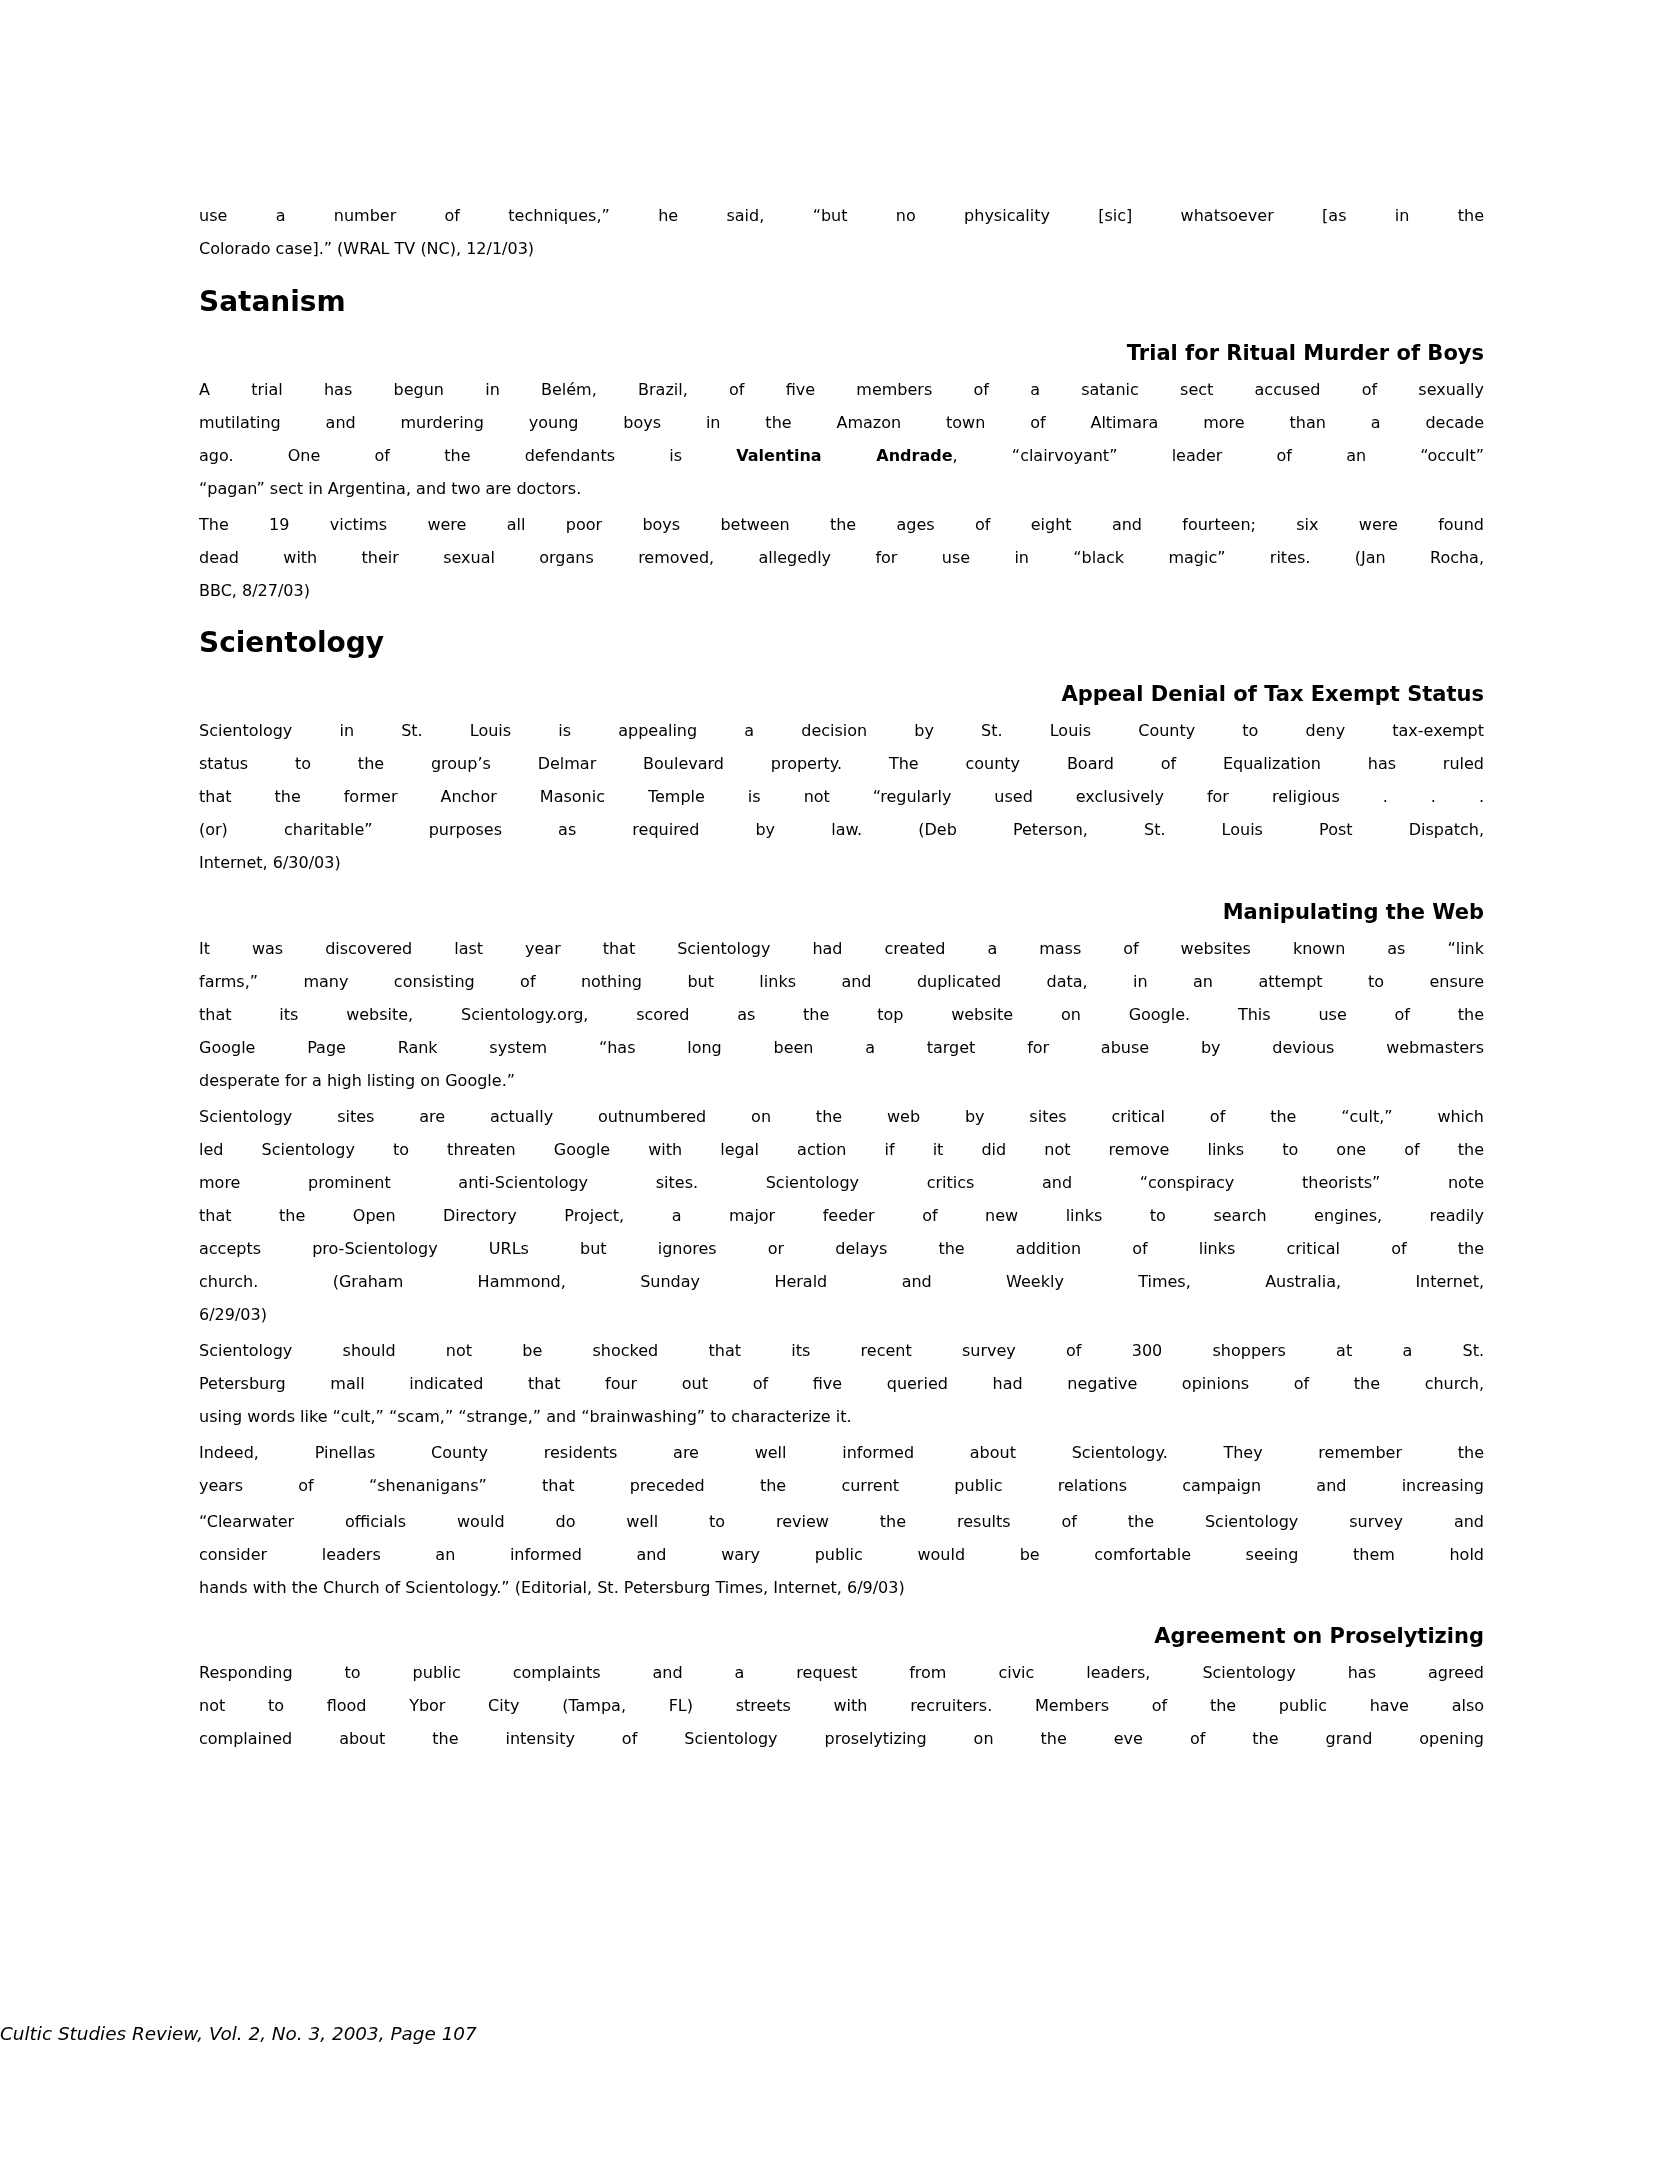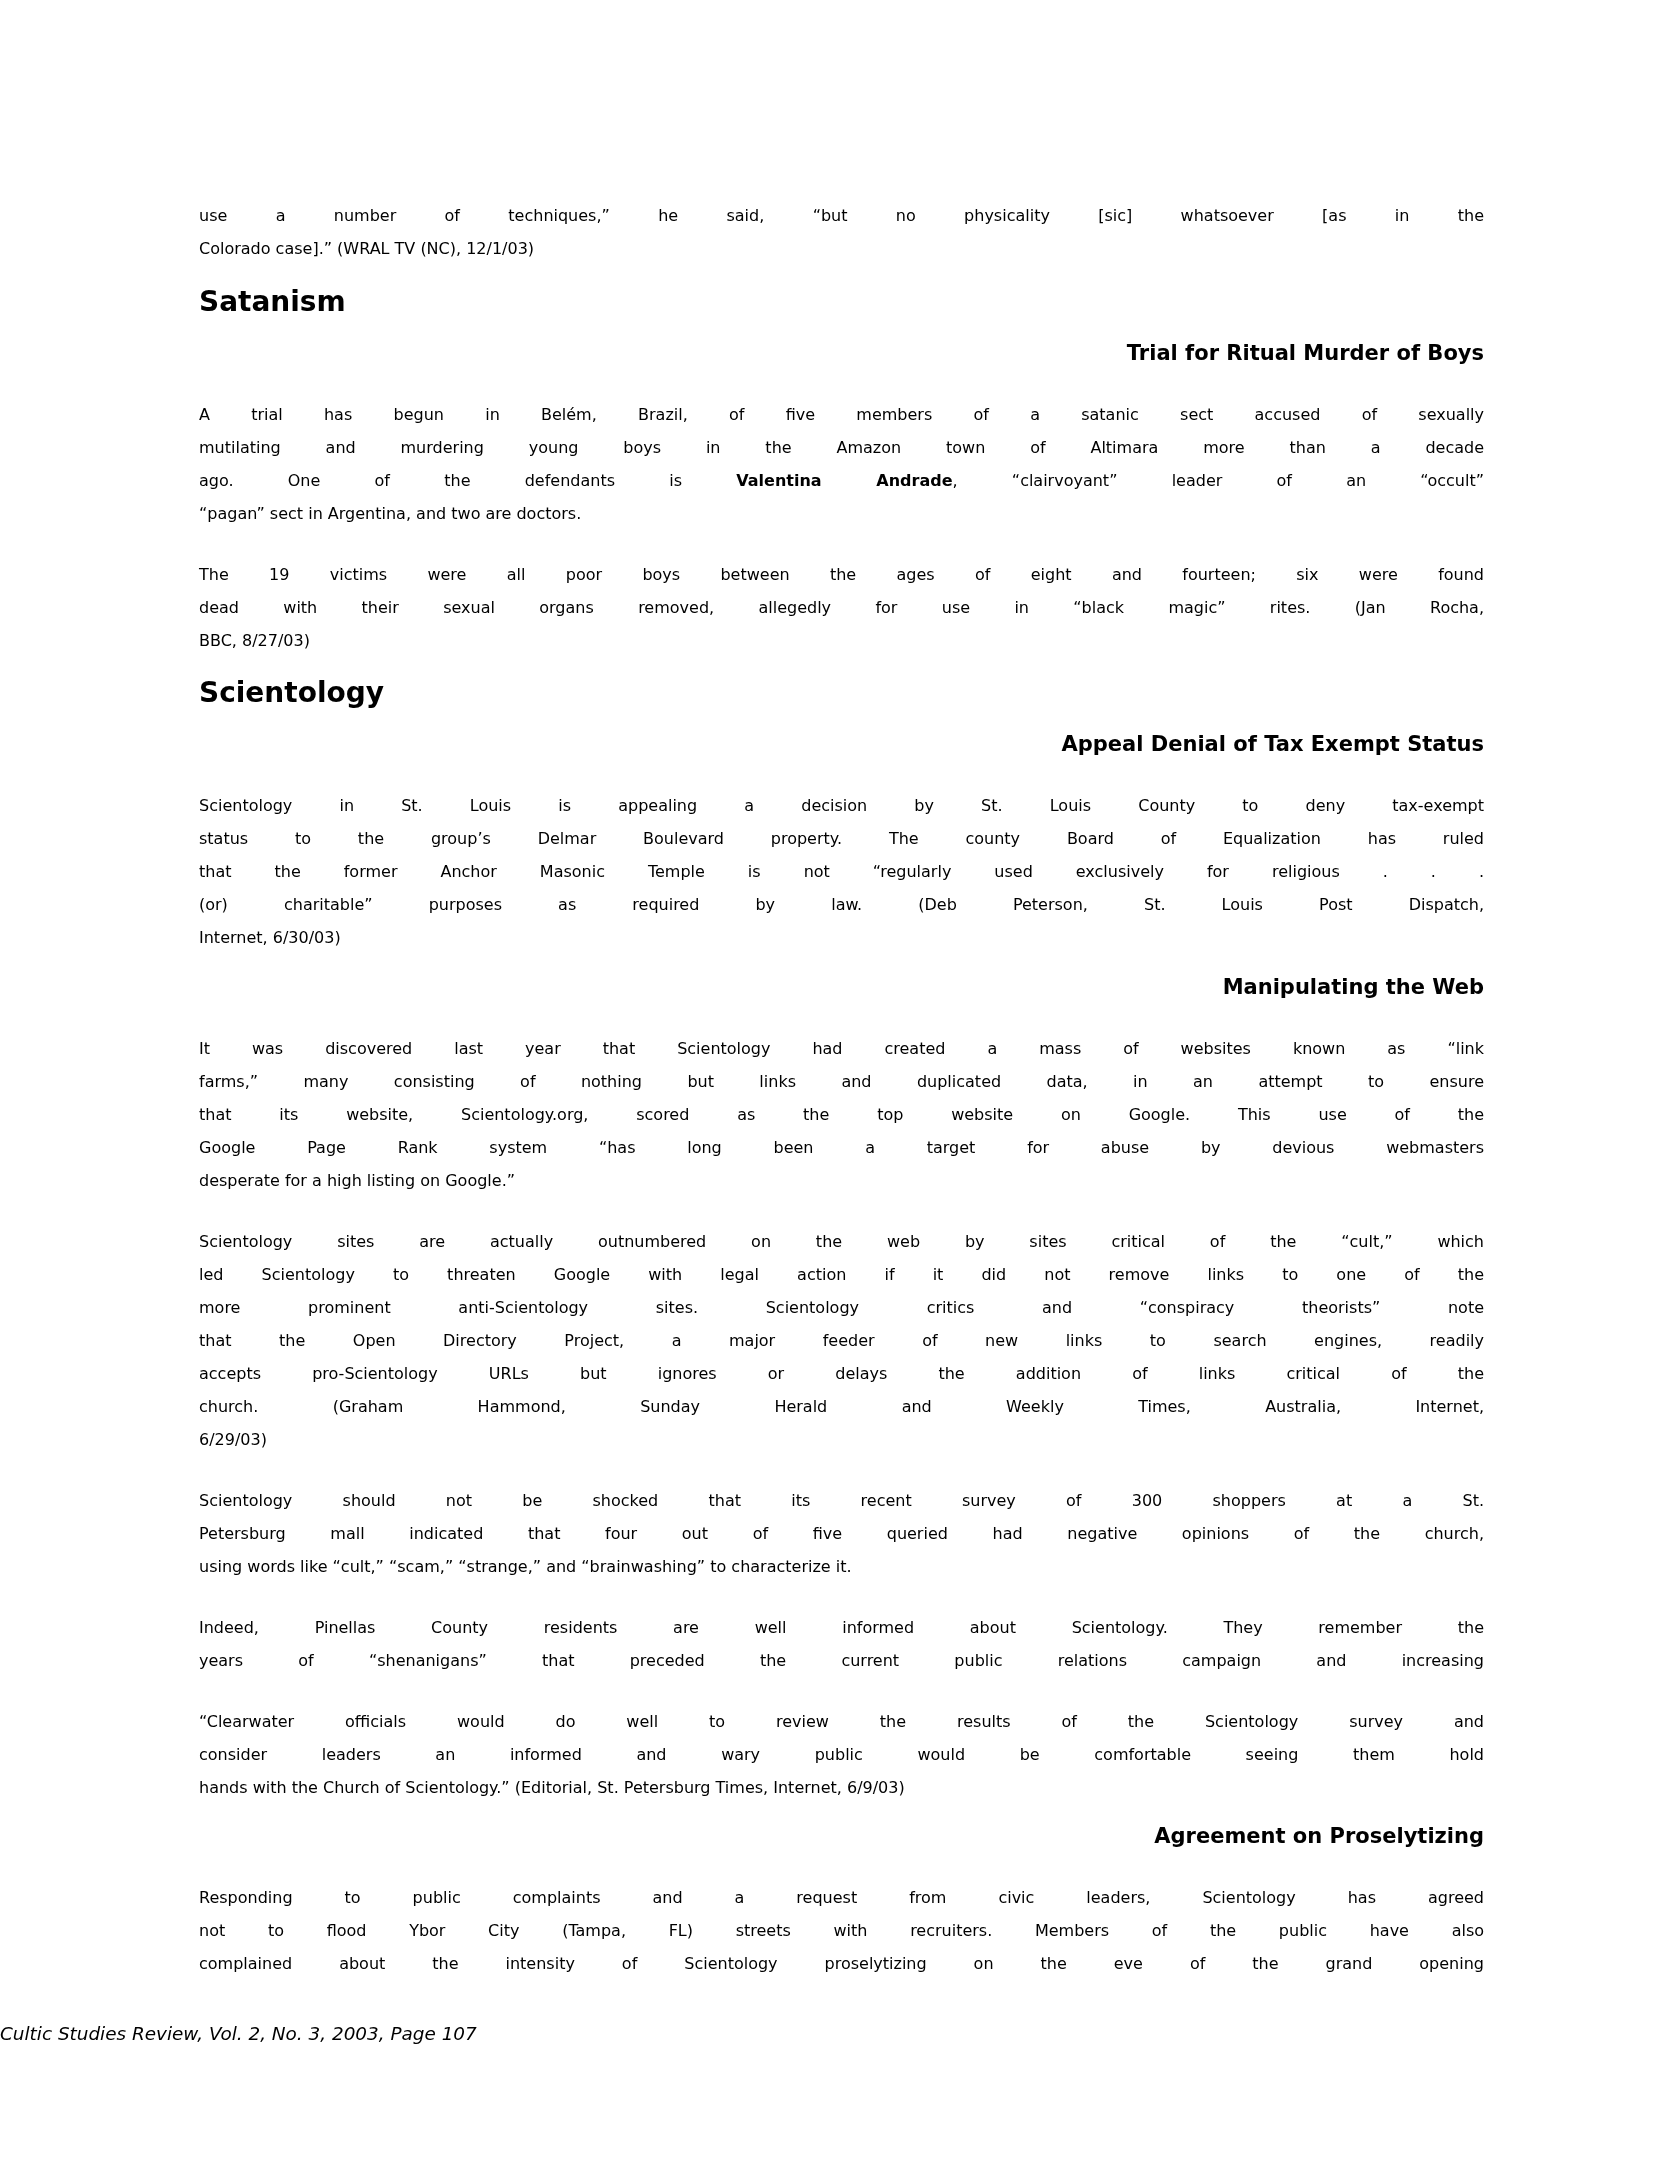--- a/index.html
+++ b/index.html
@@ -23,21 +23,21 @@
     font-size: 16px;
     line-height: 33px;
     height: 33px;
     white-space: nowrap;
     text-align: justify;
     text-align-last: justify;
     overflow: visible;
   }
   .p-line.last { text-align-last: left; }
   .p-line b { font-weight: bold; }
-  .para { margin-top: 28px; }
+  .para { margin-top: 3px; }
   .para.first { margin-top: 0; }
   .h2 {
     font-size: 28px;
     font-weight: bold;
     line-height: 33px;
     height: 33px;
     margin-top: 19.5px;
     white-space: nowrap;
   }
   .h3 {

